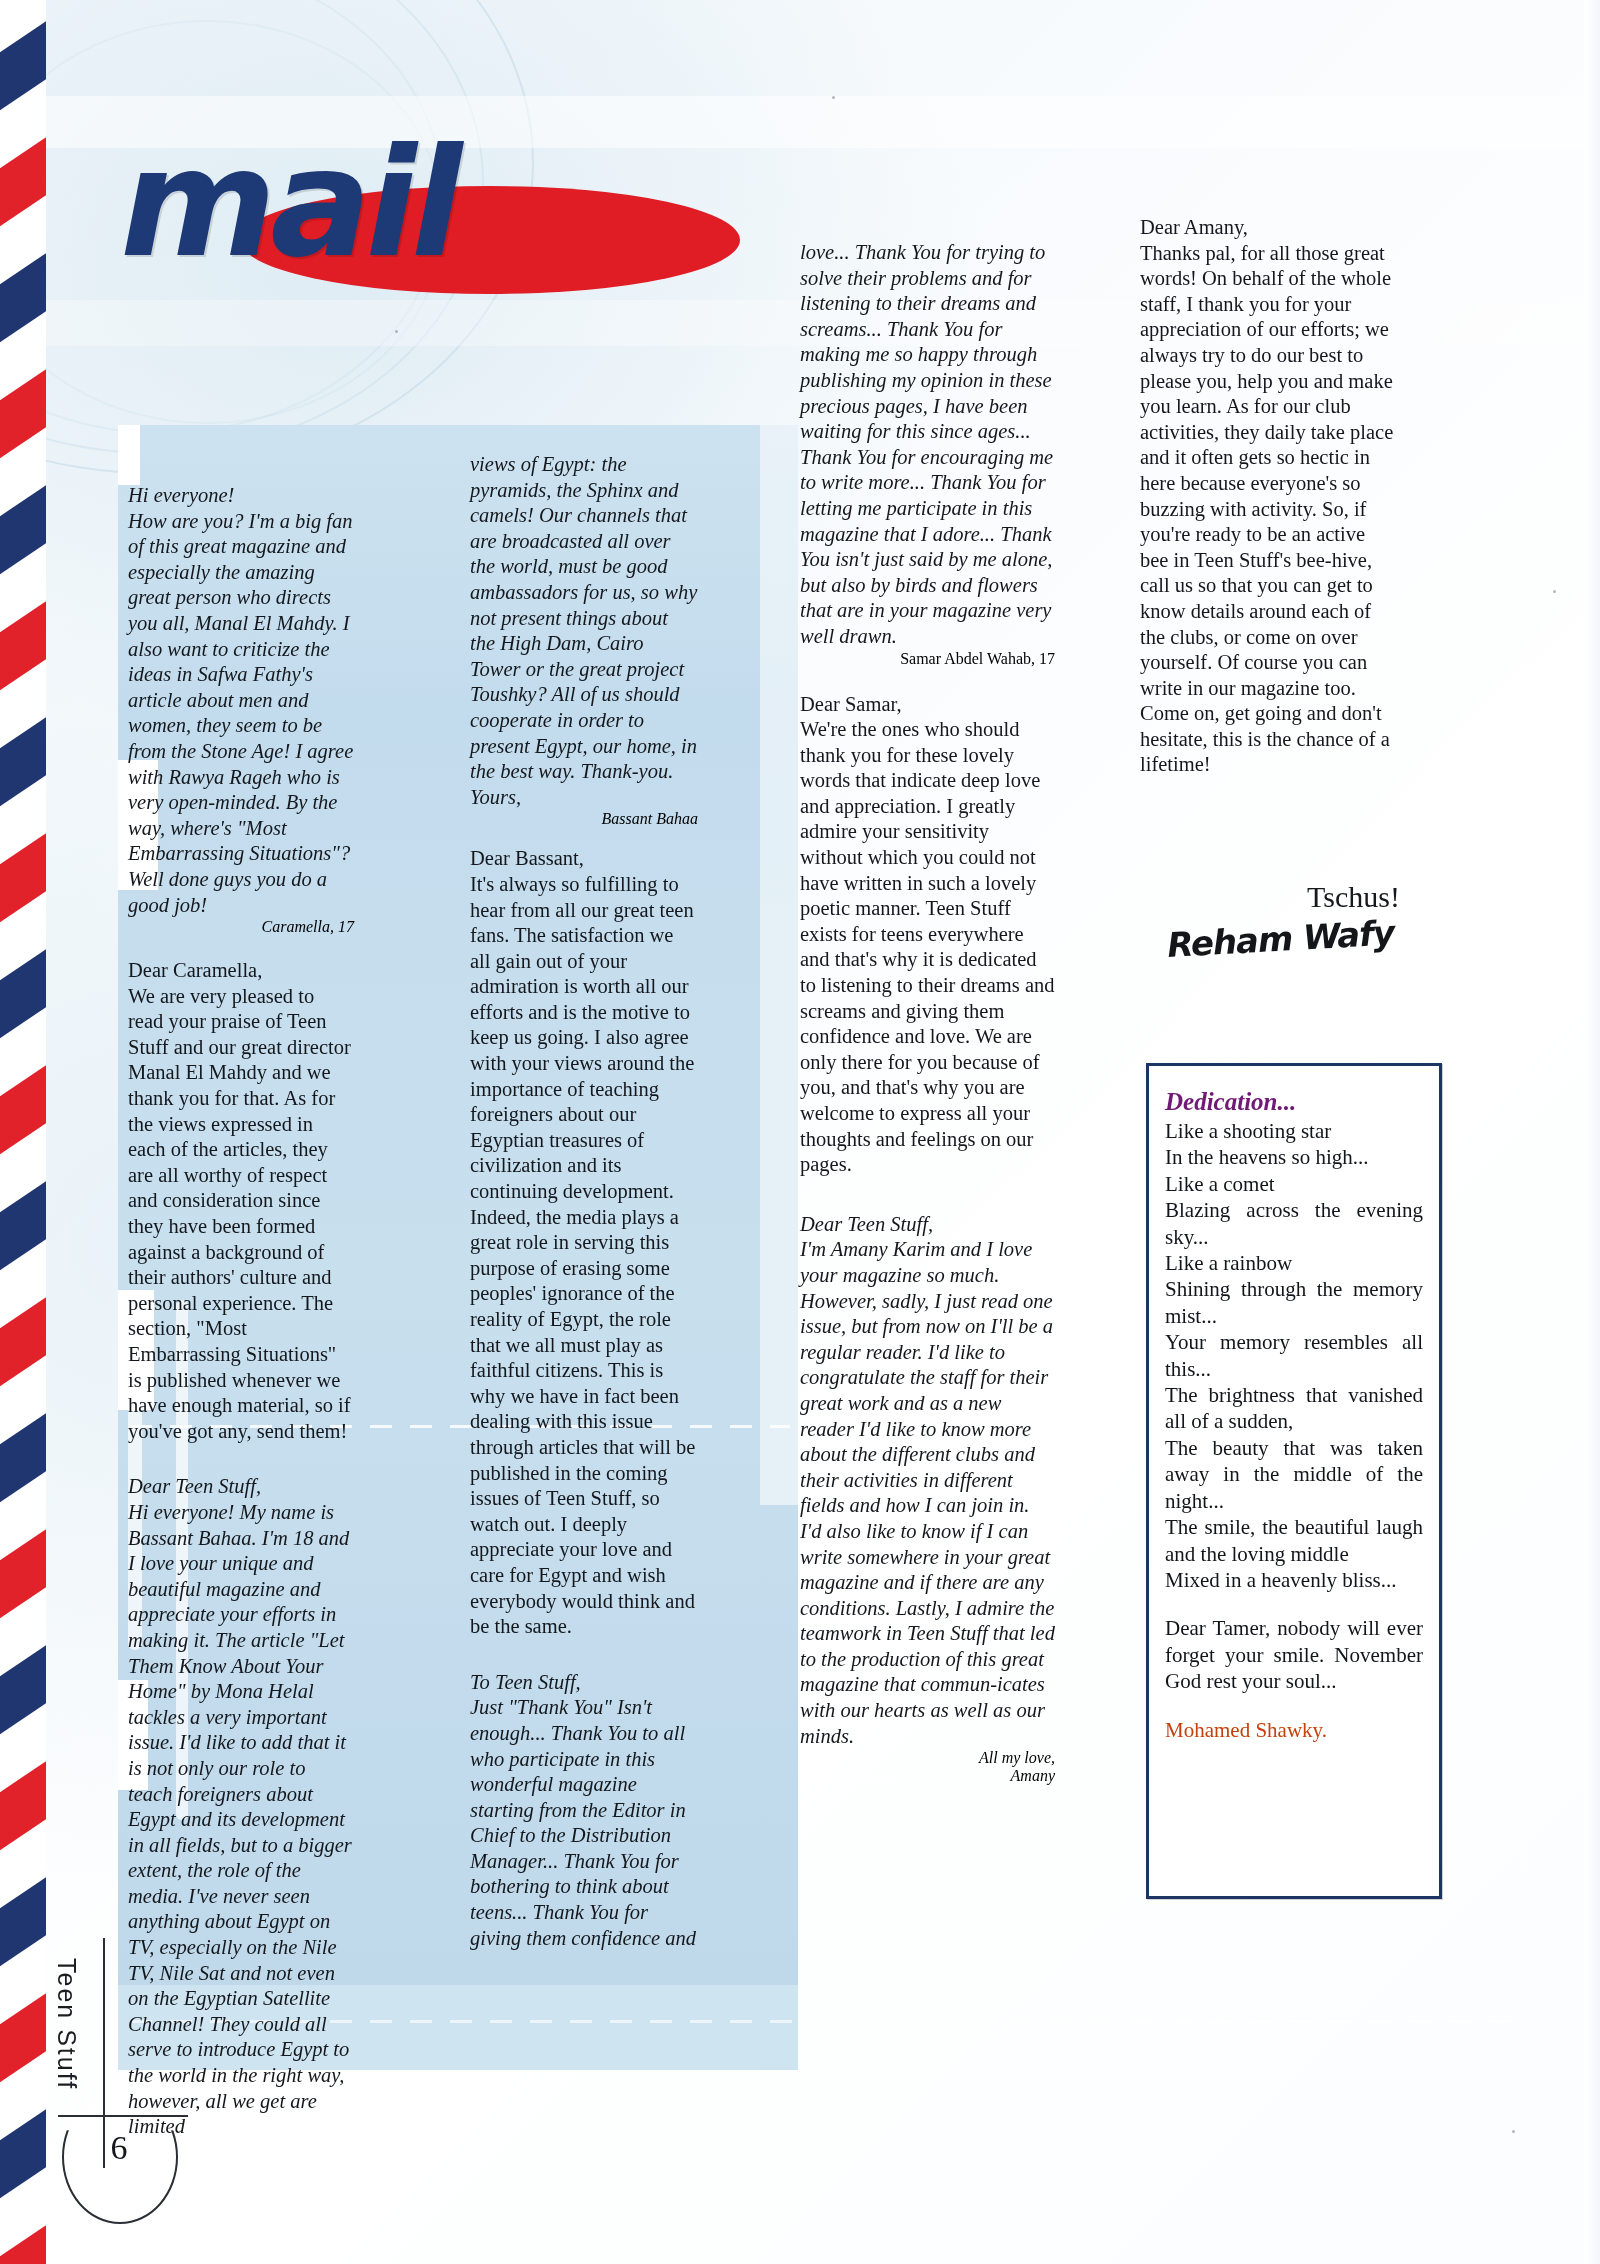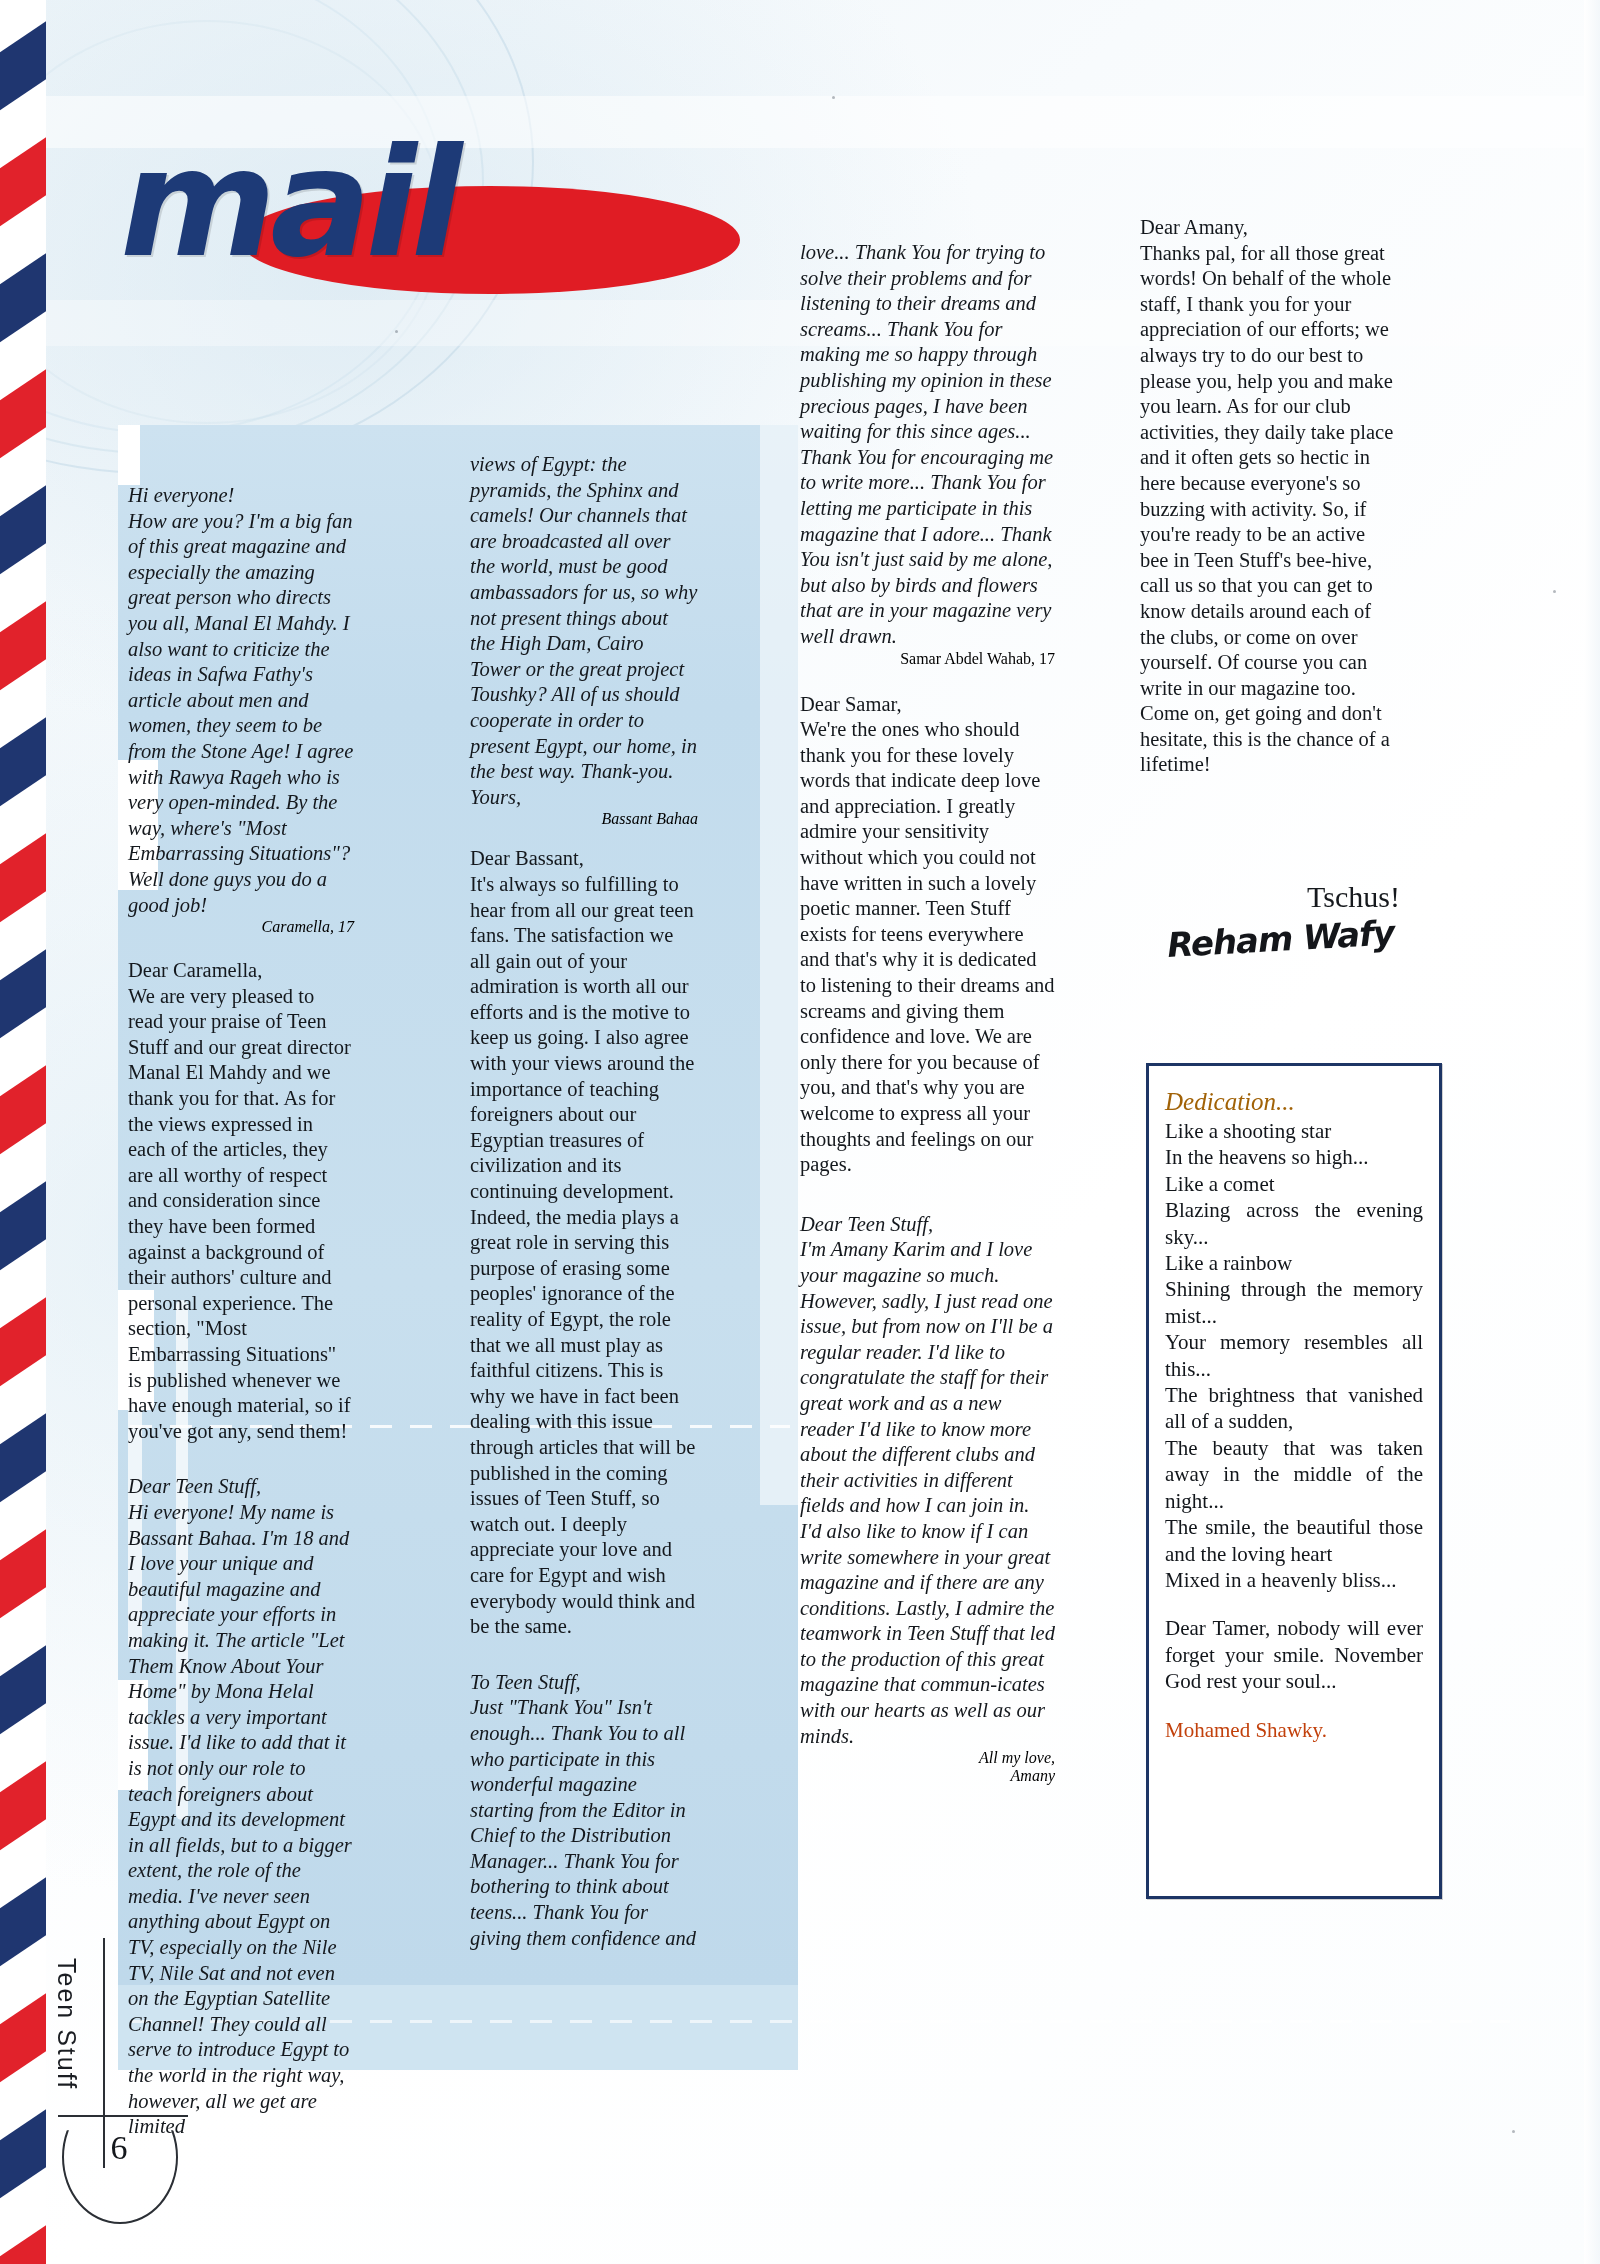--- a/index.html
+++ b/index.html
@@ -93,21 +93,21 @@
   }
 
   
   #dedication{
     position:absolute;left:1146px;top:1063px;width:290px;height:830px;
     border:3px solid #1d3565;background:#ffffff;
     box-shadow:1px 1px 0 rgba(0,0,0,.18);
   }
   #dedication .inner{padding:22px 16px 10px 16px;}
   #ded-title{
-    font-size:25px;line-height:28px;font-style:italic;color:#a16207;margin:0 0 2px 0;
+    font-size:25px;line-height:28px;font-style:italic;color:#701a75;margin:0 0 2px 0;font-weight:bold;
   }
   .poem{
     margin:0;font-size:21px;line-height:26.4px;color:#12161b;text-align:justify;
     font-style:normal;
   }
   .poem.j{text-align:justify;text-align-last:left;}
   .ded-gap{height:22px;}
   #ded-author{margin:22px 0 0 0;font-size:21px;line-height:26px;color:#c2410c;}
 
   
@@ -285,21 +285,21 @@
       <div id="ded-title">Dedication...</div>
       <p class="poem j">Like a shooting star</p>
       <p class="poem j">In the heavens so high...</p>
       <p class="poem j">Like a comet</p>
       <p class="poem j">Blazing across the evening sky...</p>
       <p class="poem j">Like a rainbow</p>
       <p class="poem j">Shining through the memory mist...</p>
       <p class="poem j">Your memory resembles all this...</p>
       <p class="poem j">The brightness that vanished all of a sudden,</p>
       <p class="poem j">The beauty that was taken away in the middle of the night...</p>
-      <p class="poem j">The smile, the beautiful those and the loving heart</p>
+      <p class="poem j">The smile, the beautiful laugh and the loving middle</p>
       <p class="poem j">Mixed in a heavenly bliss...</p>
       <div class="ded-gap"></div>
       <p class="poem">Dear Tamer, nobody will ever forget your smile. November God rest your soul...</p>
       <p id="ded-author">Mohamed Shawky.</p>
     </div>
   </div>
 
   <div id="teenstuff-v">Teen Stuff</div>
   <div id="footer-vline"></div>
   <div id="footer-hline"></div>

